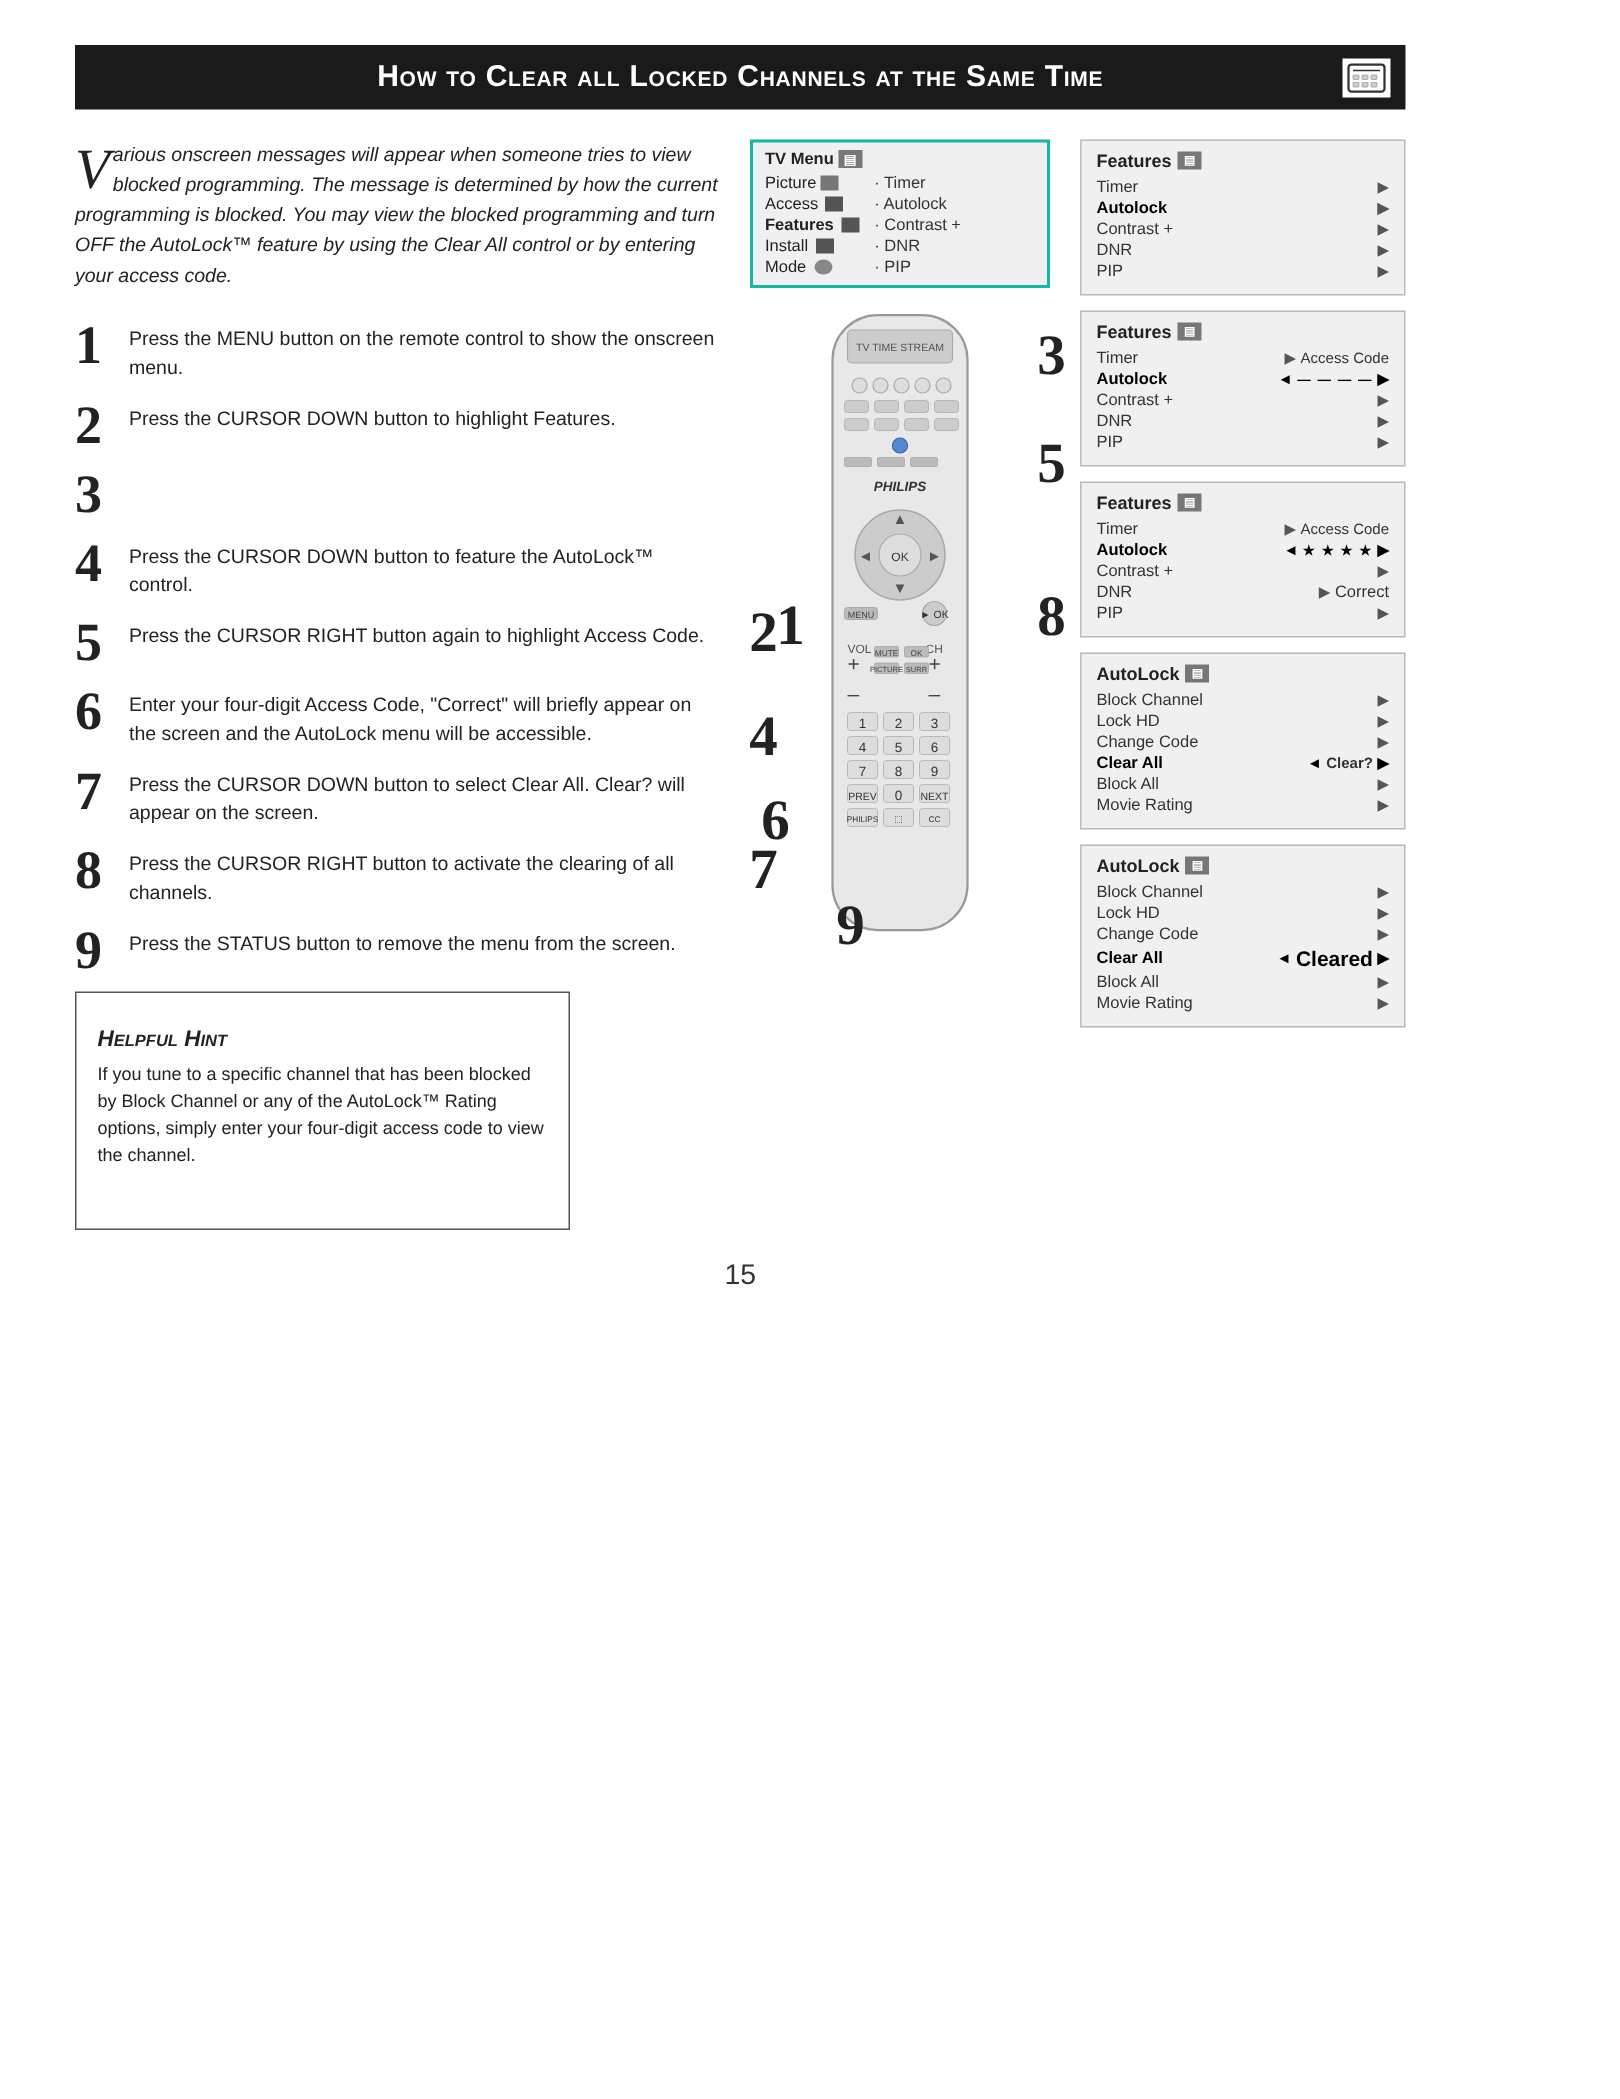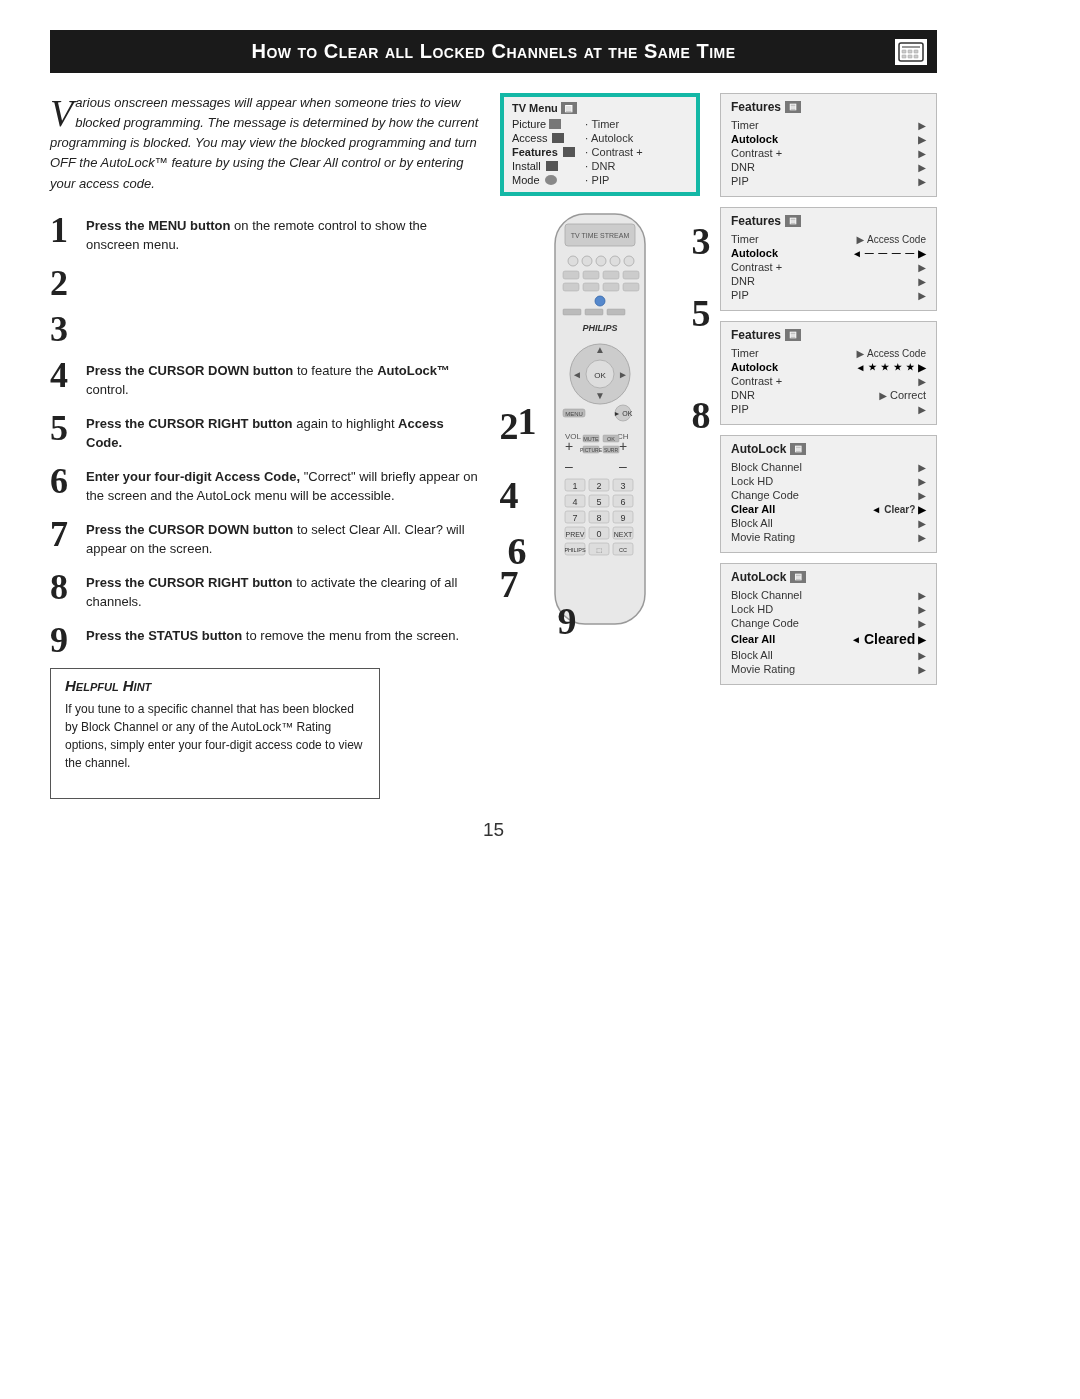--- a/index.html
+++ b/index.html
@@ -102,21 +102,21 @@
       min-width: 28px;
       line-height: 1;
       font-family: Georgia, serif;
     }
     .step-content {
       font-size: 13px;
       line-height: 1.5;
       padding-top: 4px;
     }
     .step-content strong {
-      font-weight: bold;
+      font-weight: normal;
     }
 
     
     .middle-col {
       flex: 0 0 185px;
       position: relative;
       display: flex;
       flex-direction: column;
       align-items: center;
     }
@@ -172,21 +172,21 @@
       color: #333;
     }
     .menu-row .cleared-text {
       font-weight: bold;
       color: #000;
       font-size: 14px;
     }
 
     
     .tv-menu-box {
-      border: 4px solid #14b8a6;
+      border: 2px solid #14b8a6;
       background: #f0f0f0;
       padding: 5px 8px;
       font-size: 11px;
       width: 200px;
       margin-bottom: 8px;
     }
     .tv-menu-title {
       font-size: 11px;
       font-weight: bold;
       margin-bottom: 3px;
@@ -222,21 +222,21 @@
     .page-number {
       text-align: center;
       margin-top: 20px;
       font-size: 19px;
       color: #333;
     }
 
     
     .hint-box {
       border: 1.5px solid #555;
-      padding: 8px 14px;
+      padding: 22px 14px;
       max-width: 330px;
     }
     .hint-title {
       font-variant: small-caps;
       font-weight: bold;
       font-style: italic;
       font-size: 15px;
       margin-bottom: 6px;
     }
     .hint-content {
@@ -279,20 +279,23 @@
 
         <div class="step">
           <div class="step-number">1</div>
           <div class="step-content">
             <strong>Press the MENU button</strong><span> on the remote control to show the onscreen menu.</span>
           </div>
         </div>
 
         <div class="step">
           <div class="step-number">2</div>
+          <div class="step-content">
+            <strong>Press the CURSOR DOWN button</strong><span> to highlight </span><strong>Features</strong><span>.</span>
+          </div>
         </div>
 
         <div class="step">
           <div class="step-number">3</div>
         </div>
 
         <div class="step">
           <div class="step-number">4</div>
           <div class="step-content">
             <strong>Press the CURSOR DOWN button</strong><span> to feature the </span><strong>AutoLock™</strong><span> control.</span>

